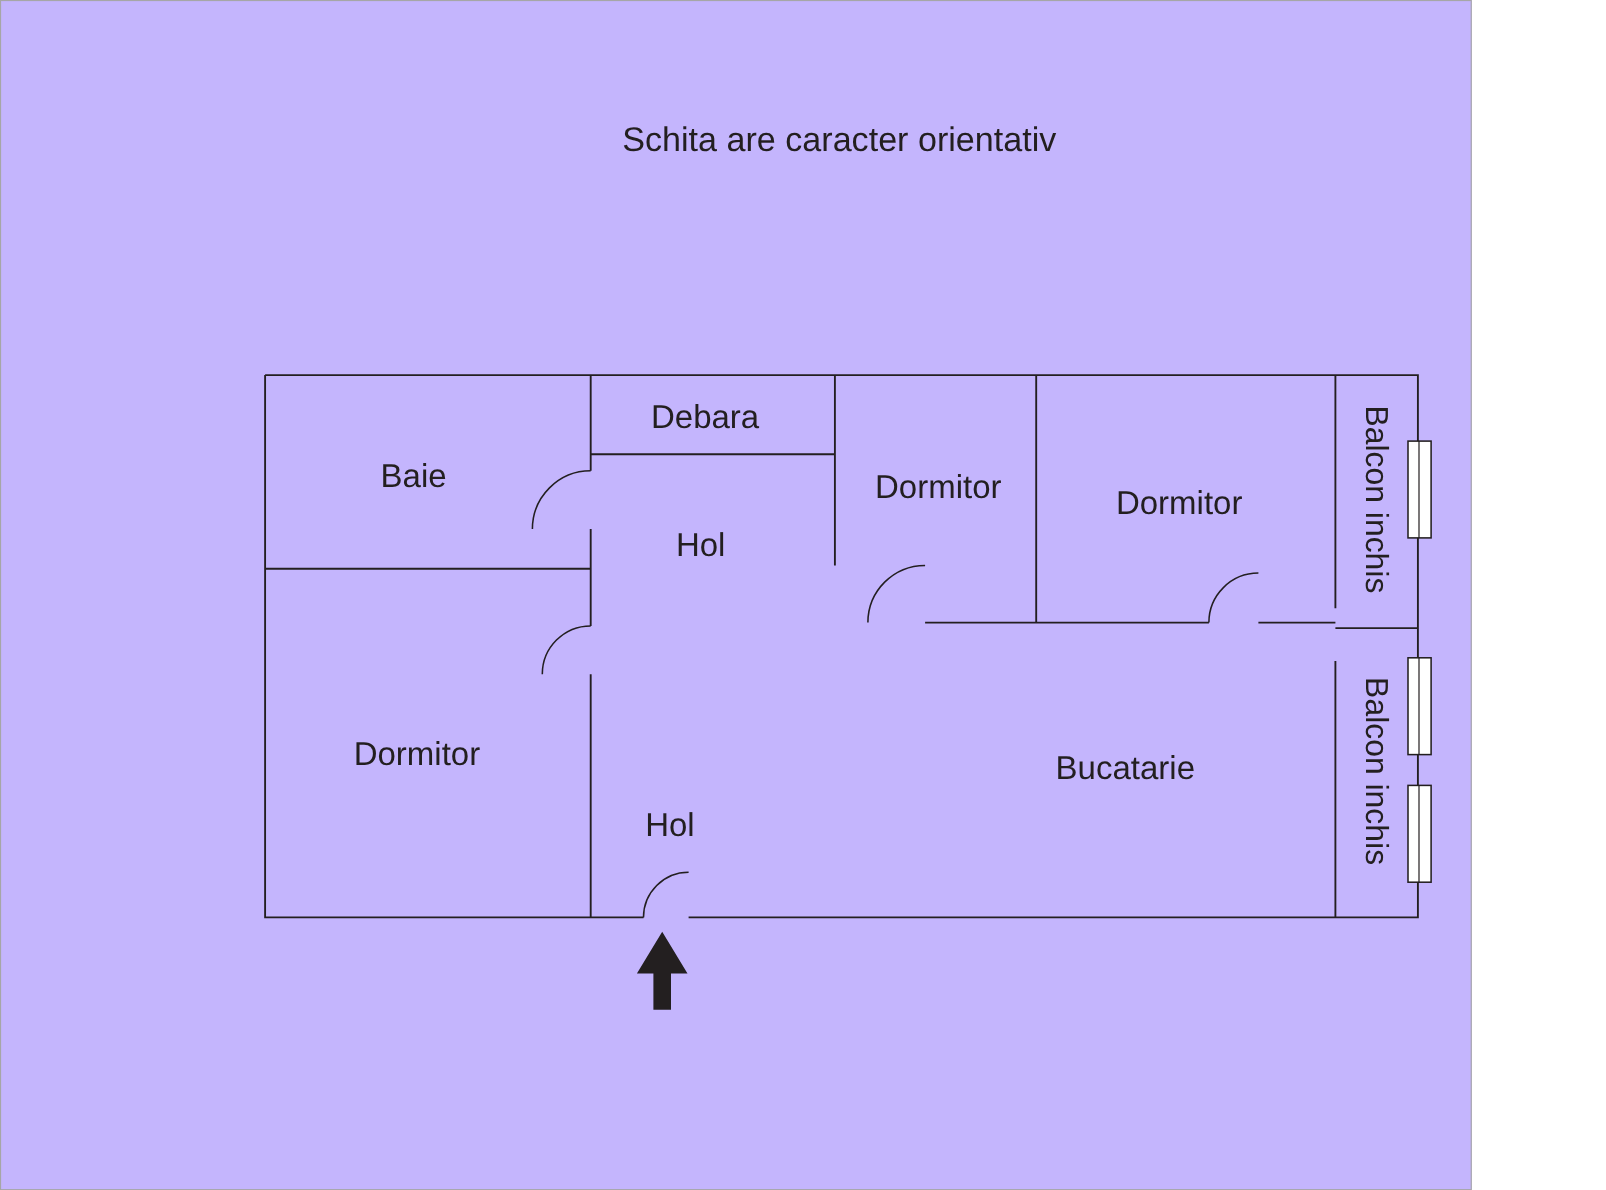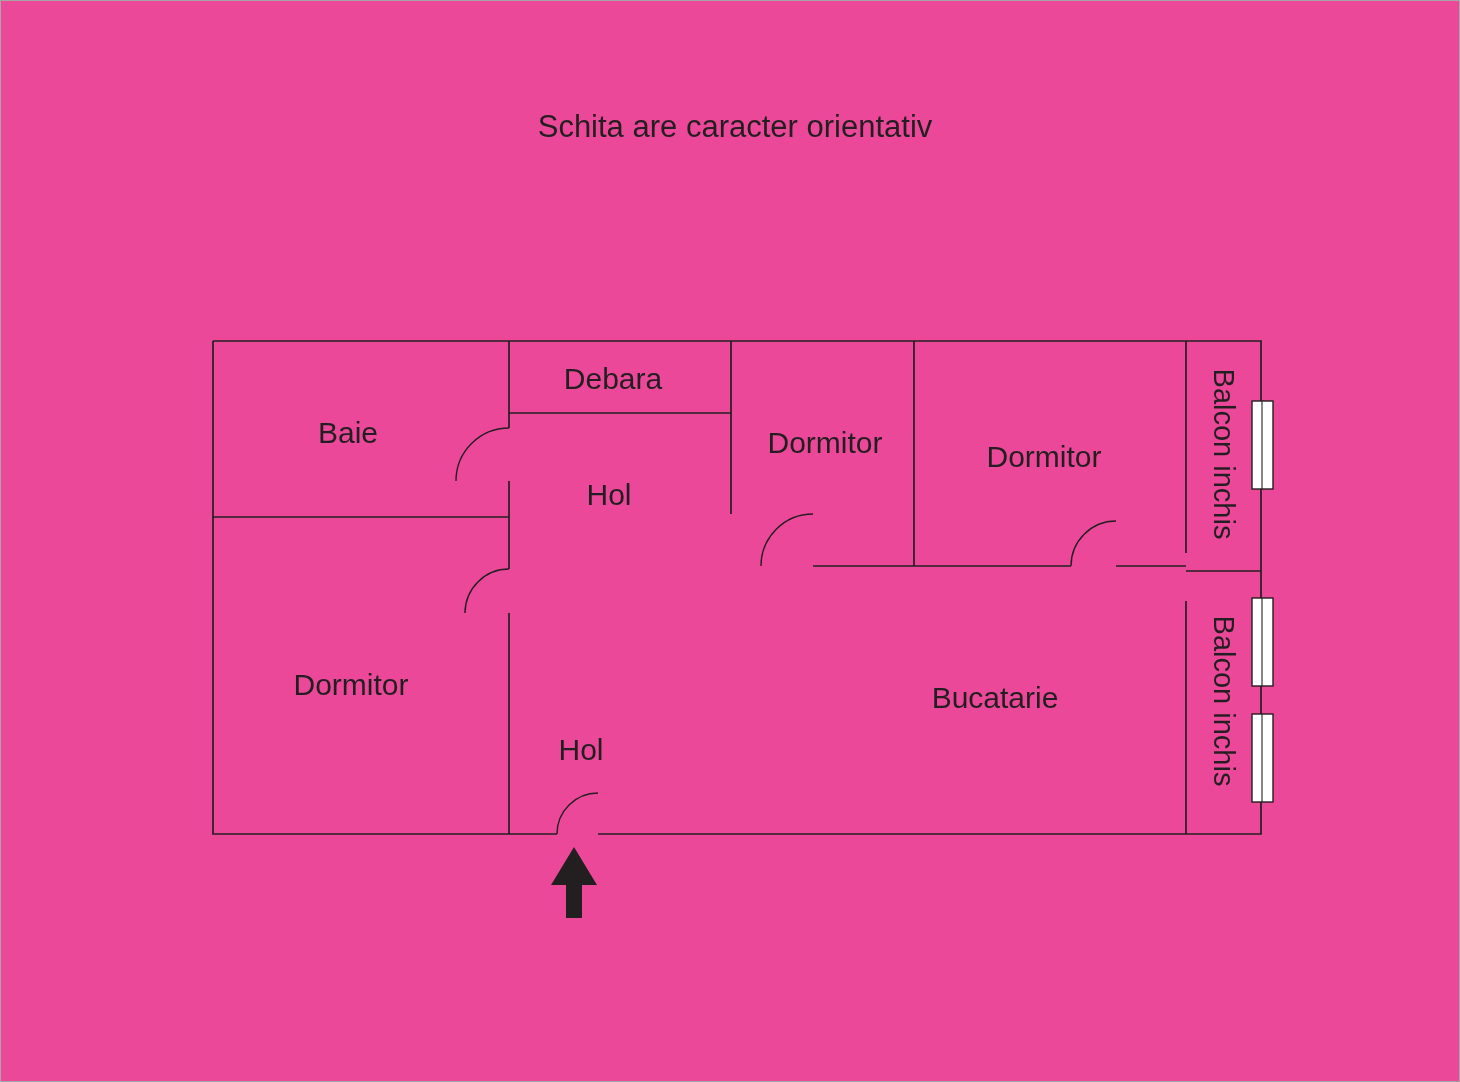--- a/index.html
+++ b/index.html
@@ -2,26 +2,27 @@
 <html><head>
 <meta charset="utf-8">
 <style>
   html, body {
     margin: 0;
     padding: 0;
     background: #ffffff;
   }
   .page {
     position: relative;
-    width: 1460px;
+    width: 1338px;
     height: 1082px;
     box-sizing: border-box;
     border: 1px solid var(--page-border, #a6a6a6);
-    background: #ec4899;
+    background: #c4b5fd;
     font-family: "Liberation Sans", sans-serif;
+    padding-left: 28px;
   }
   svg { display: block; }
   .wall {
     fill: none;
     stroke: var(--line, #231f20);
     stroke-width: 1.7;
     stroke-linecap: butt;
   }
   .door {
     fill: none;

